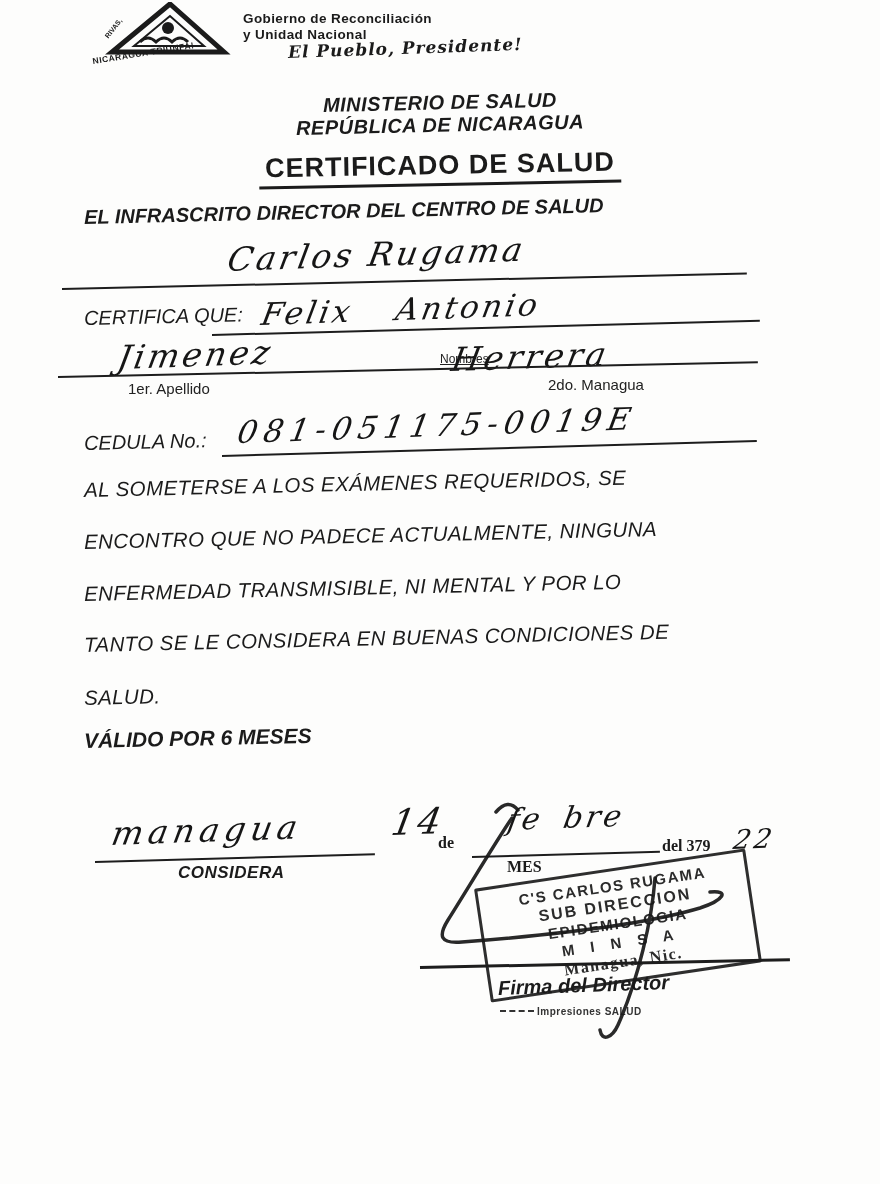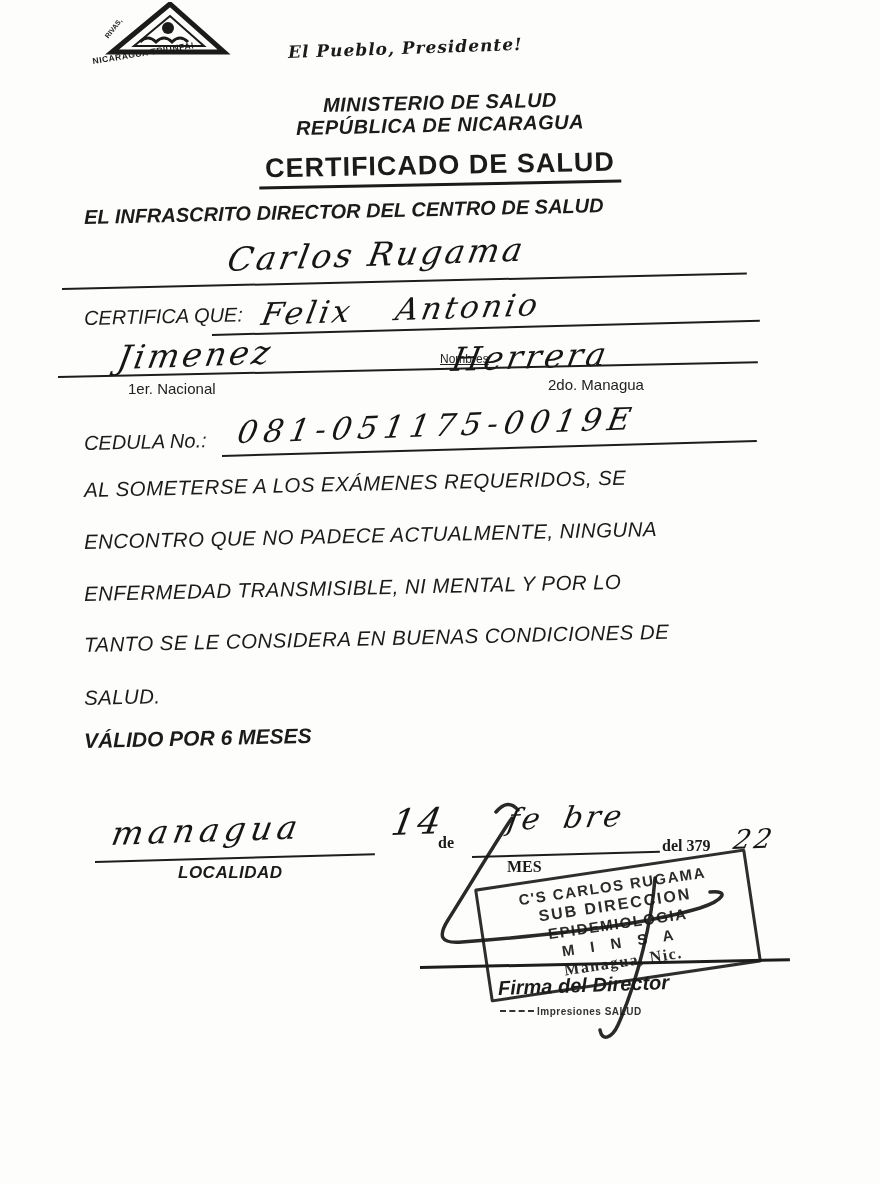--- a/index.html
+++ b/index.html
@@ -61,20 +61,24 @@
   <div class="abs" style="left:98px;top:2px;width:140px;height:62px;">
     <svg width="140" height="62" viewBox="0 0 140 62">
       <polygon points="72,2 14,50 126,50" fill="none" stroke="#1b1b1b" stroke-width="5"></polygon>
       <polygon points="72,14 36,44 106,44" fill="none" stroke="#1b1b1b" stroke-width="2"></polygon>
       <circle cx="70" cy="26" r="6" fill="#1b1b1b"></circle>
       <path d="M42 40 q8 -8 16 0 q8 -8 16 0 q8 -8 16 0" fill="none" stroke="#1b1b1b" stroke-width="3"></path>
       <text x="8" y="36" font-size="7" font-weight="bold" transform="rotate(-52 10 34)" fill="#1b1b1b">RIVAS,</text>
     </svg>
     <div class="abs" style="left:-6px;top:46px;font-size:8.5px;font-weight:bold;transform:rotate(-9deg);letter-spacing:.5px;">NICARAGUA TRIUNFA!</div>
   </div>
+  <div class="abs logo-text" style="left:243px;top:11px;">
+    <div>Gobierno de Reconciliación</div>
+    <div>y Unidad Nacional</div>
+  </div>
   <div class="abs slogan" style="left:288px;top:38px;">El Pueblo, Presidente!</div>
 
   <div class="abs center-row" style="top:94px;">
     <span class="ministry tilt" style="display:inline-block;">MINISTERIO DE SALUD</span>
   </div>
   <div class="abs center-row" style="top:117px;">
     <span class="ministry tilt" style="display:inline-block;">REPÚBLICA DE NICARAGUA</span>
   </div>
   <div class="abs center-row" style="top:150px;">
     <span class="cert-title">CERTIFICADO DE SALUD</span>
@@ -86,38 +90,38 @@
   <div class="abs rule" style="left:62px;top:288px;width:685px;transform:rotate(-1.3deg);"></div>
 
   <div class="abs printed-i tilt" style="left:84px;top:307px;font-size:20px;">CERTIFICA QUE:</div>
   <div class="abs hw" style="left:262px;top:296px;font-size:31px;word-spacing:30px;">Felix Antonio</div>
   <div class="abs rule" style="left:212px;top:334px;width:548px;transform:rotate(-1.5deg);"></div>
   <div class="abs small-label" style="left:440px;top:352px;font-size:12px;text-decoration:underline;">Nombres</div>
 
   <div class="abs hw" style="left:118px;top:338px;font-size:33px;">Jimenez</div>
   <div class="abs hw" style="left:452px;top:340px;font-size:33px;">Herrera</div>
   <div class="abs rule" style="left:58px;top:376px;width:700px;transform:rotate(-1.2deg);"></div>
-  <div class="abs small-label" style="left:128px;top:380px;">1er. Nacional</div>
+  <div class="abs small-label" style="left:128px;top:380px;">1er. Apellido</div>
   <div class="abs small-label" style="left:548px;top:376px;">2do. Managua</div>
 
   <div class="abs printed-i tilt" style="left:84px;top:432px;font-size:20px;">CEDULA No.:</div>
   <div class="abs hw" style="left:238px;top:414px;font-size:31px;letter-spacing:6px;">081-051175-0019E</div>
   <div class="abs rule" style="left:222px;top:455px;width:535px;transform:rotate(-1.6deg);"></div>
 
   <div class="abs bodyline tilt" style="left:84px;top:478px;">AL SOMETERSE A LOS EXÁMENES REQUERIDOS, SE</div>
   <div class="abs bodyline tilt" style="left:84px;top:530px;">ENCONTRO QUE NO PADECE ACTUALMENTE, NINGUNA</div>
   <div class="abs bodyline tilt" style="left:84px;top:582px;">ENFERMEDAD TRANSMISIBLE, NI MENTAL Y POR LO</div>
   <div class="abs bodyline tilt" style="left:84px;top:633px;">TANTO SE LE CONSIDERA EN BUENAS CONDICIONES DE</div>
   <div class="abs bodyline tilt" style="left:84px;top:686px;">SALUD.</div>
 
   <div class="abs validity tilt" style="left:84px;top:729px;">VÁLIDO POR 6 MESES</div>
 
   <div class="abs hw" style="left:112px;top:814px;font-size:33px;letter-spacing:5px;">managua</div>
   <div class="abs rule" style="left:95px;top:861px;width:280px;transform:rotate(-1.6deg);"></div>
-  <div class="abs printed-b-i" style="left:178px;top:863px;font-size:17px;letter-spacing:.5px;">LOCALIDAD</div>
+  <div class="abs printed-b-i" style="left:178px;top:863px;font-size:17px;letter-spacing:.5px;">CONSIDERA</div>
 
   <div class="abs hw" style="left:392px;top:802px;font-size:36px;">14</div>
   <div class="abs form-bold" style="left:438px;top:834px;">de</div>
 
   <div class="abs hw" style="left:508px;top:802px;font-size:30px;word-spacing:8px;">fe bre</div>
   <div class="abs rule" style="left:472px;top:856px;width:188px;transform:rotate(-1.6deg);"></div>
   <div class="abs form-bold" style="left:507px;top:858px;">MES</div>
 
   <div class="abs form-bold" style="left:662px;top:837px;">del 379</div>
   <div class="abs hw" style="left:734px;top:824px;font-size:27px;">22</div>

